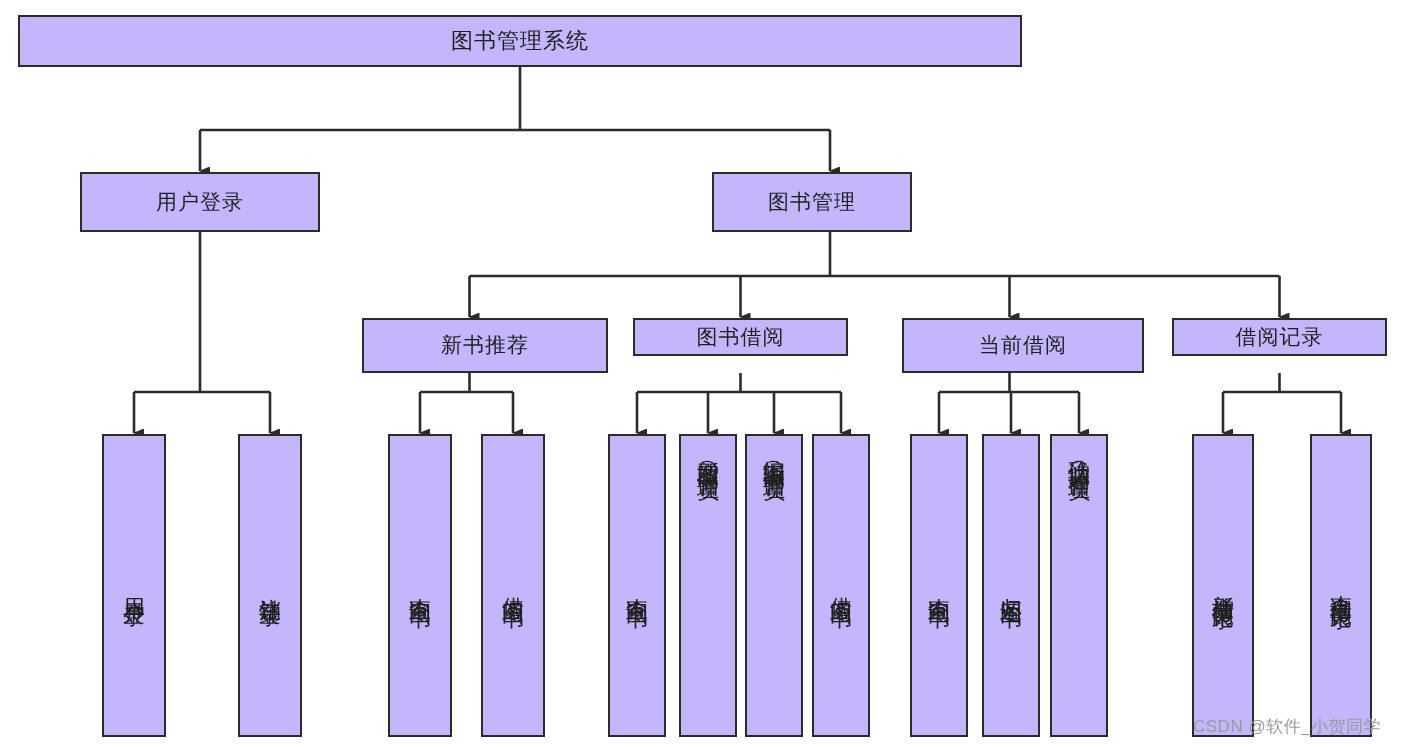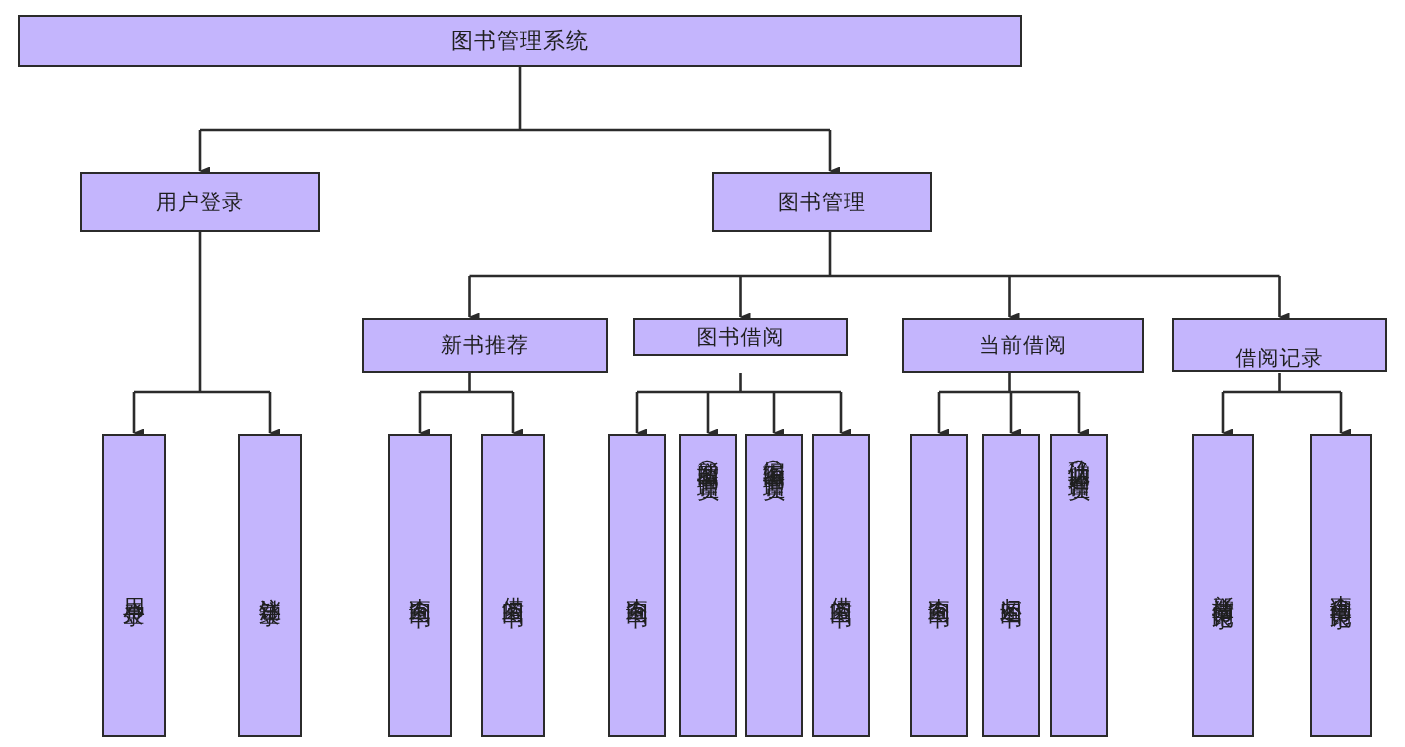--- a/index.html
+++ b/index.html
@@ -111,33 +111,33 @@
       </g>
   </svg>
 
   <div id="node-layer">
       <div class="node root" style="left: 18px; top: 15px; width: 1004px; height: 52px;">
         <span class="lbl">图书管理系统</span>
       </div>
       <div class="node" style="left: 80px; top: 172px; width: 240px; height: 60px;">
         <span class="lbl">用户登录</span>
       </div>
-      <div class="node" style="left: 712px; top: 172px; width: 220px; height: 60px;">
+      <div class="node" style="left: 712px; top: 172px; width: 200px; height: 60px;">
         <span class="lbl">图书管理</span>
       </div>
       <div class="node" style="left: 362px; top: 318px; width: 246px; height: 55px; text-align: right;">
         <span class="lbl">新书推荐</span>
       </div>
       <div class="node" style="left: 633px; top: 318px; width: 215px; height: 38px;">
         <span class="lbl">图书借阅</span>
       </div>
       <div class="node" style="left: 902px; top: 318px; width: 242px; height: 55px;">
         <span class="lbl">当前借阅</span>
       </div>
-      <div class="node" style="left: 1172px; top: 318px; width: 215px; height: 54px; align-items: flex-end;">
+      <div class="node" style="left: 1172px; top: 318px; width: 215px; height: 38px;">
         <span class="lbl">借阅记录</span>
       </div>
       <div class="node leaf" style="left: 102px; top: 434px; width: 64px; height: 303px;">
         <span class="lbl">用户登录</span>
       </div>
       <div class="node leaf" style="left: 238px; top: 434px; width: 64px; height: 303px;">
         <span class="lbl">注销登录</span>
       </div>
       <div class="node leaf" style="left: 388px; top: 434px; width: 64px; height: 303px;">
         <span class="lbl">查询图书</span>
@@ -167,13 +167,14 @@
         <span class="lbl">确认归还（管理员）</span>
       </div>
       <div class="node leaf" style="left: 1192px; top: 434px; width: 62px; height: 303px;">
         <span class="lbl">新增借阅记录</span>
       </div>
       <div class="node leaf" style="left: 1310px; top: 434px; width: 62px; height: 303px;">
         <span class="lbl">查询借阅记录</span>
       </div>
     </div>
 
+  <div class="watermark" style="left: 1193px; top: 715px;">CSDN @软件_小贺同学</div>
 </div>
 
 </body></html>

